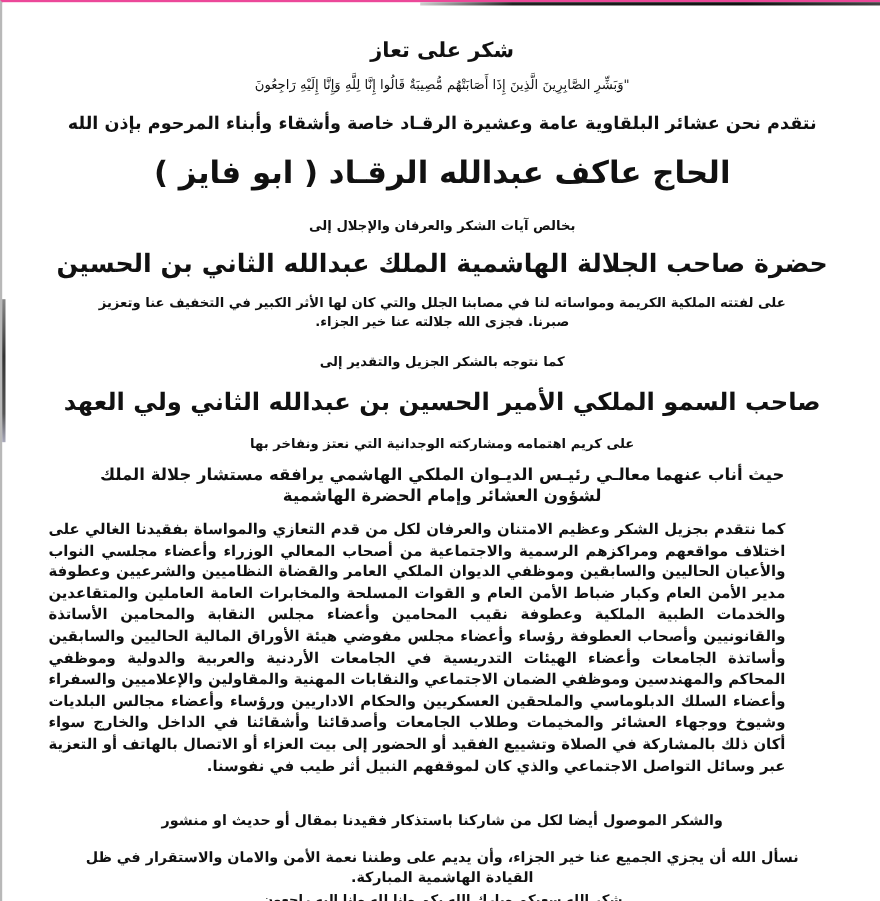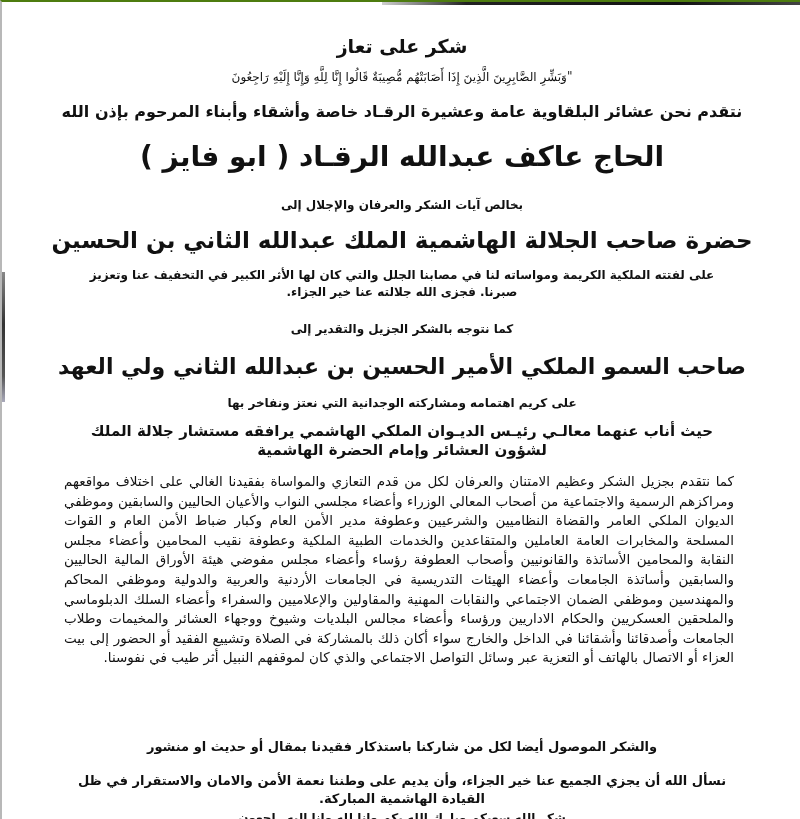--- a/index.html
+++ b/index.html
@@ -7,21 +7,21 @@
     width: 800px; height: 819px; overflow: hidden;
     background: #ffffff;
     font-family: "DejaVu Sans", sans-serif;
     color: #111;
     position: relative;
   }
   .page {
     position: absolute; left: 0; top: 0; width: 800px; height: 819px;
     box-sizing: border-box;
     border-left: 2px solid #b8b8b8;
-    border-top: 2px solid #4d7c0f;
+    border-top: 2px solid #ec4899;
     background: #fff;
   }
   .top-strip {
     position: absolute; top: 0; left: 380px; width: 420px; height: 3px;
     background: linear-gradient(to right, #cfcfcf, #222 20%, #111 70%, #444);
   }
   .left-strip {
     position: absolute; left: 0; top: 270px; width: 3px; height: 130px;
     background: linear-gradient(to bottom, #888, #333 40%, #555 80%, #aab);
   }
@@ -35,23 +35,23 @@
   .intro { top: 100px; font-size: 16px; font-weight: bold; }
   .name { top: 138px; font-size: 28px; font-weight: bold; }
   .thanks-to { top: 196px; font-size: 12px; font-weight: bold; }
   .king { top: 225px; font-size: 23px; font-weight: bold; }
   .king-para { top: 265px; font-size: 12px; font-weight: bold; line-height: 17px; }
   .also-thanks { top: 320px; font-size: 12px; font-weight: bold; }
   .prince { top: 352px; font-size: 22px; font-weight: bold; }
   .prince-line { top: 394px; font-size: 12px; font-weight: bold; }
   .deputy { top: 420px; font-size: 15px; font-weight: bold; line-height: 19px; }
   .block {
-    position: absolute; top: 470px; left: 62px; width: 670px;
+    position: absolute; top: 470px; left: 42px; width: 670px;
     direction: rtl; text-align: justify; text-align-last: right;
-    font-size: 13.5px; font-weight: normal; line-height: 19.6px;
+    font-size: 13.5px; font-weight: bold; line-height: 19.6px;
   }
   .continued { top: 737px; font-size: 13px; font-weight: bold; }
   .prayer { top: 770px; font-size: 13px; font-weight: bold; line-height: 18px; }
   .closing { top: 809px; font-size: 12px; font-weight: bold; }
   .two-line { white-space: normal; }
 </style>
 </head>
 <body>
 
 <div class="page">

